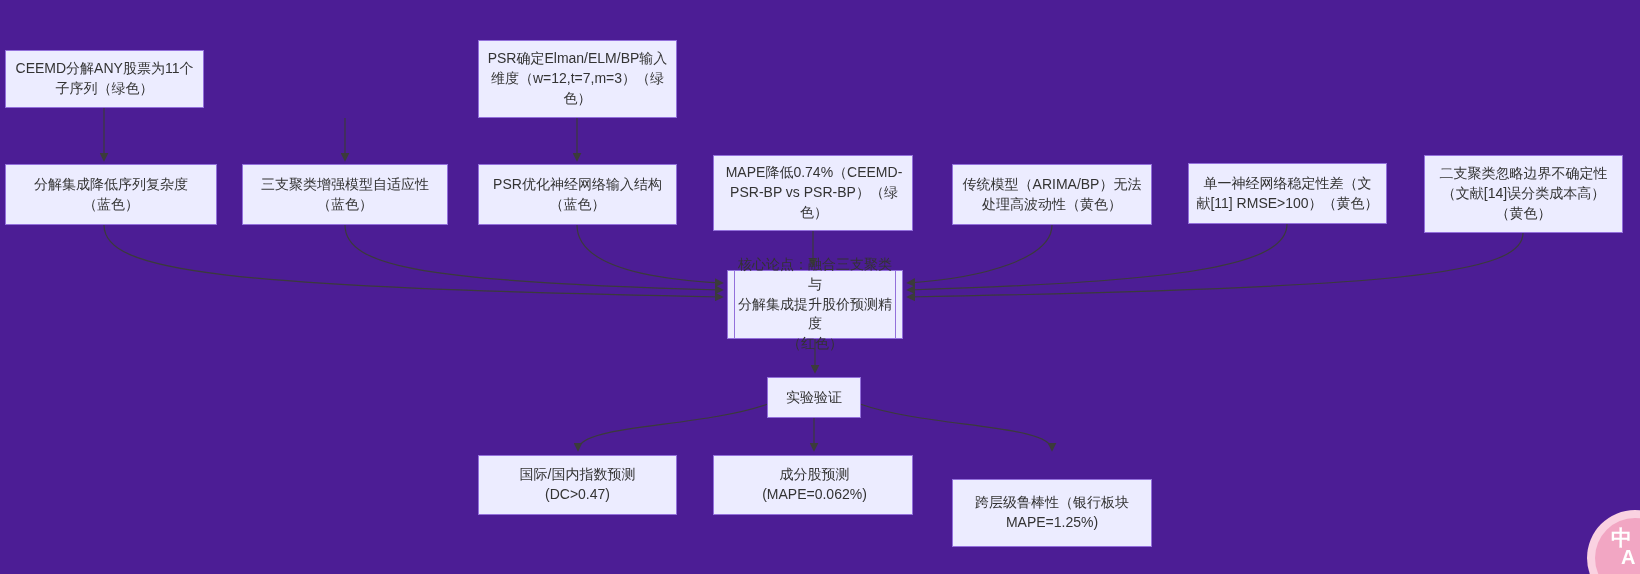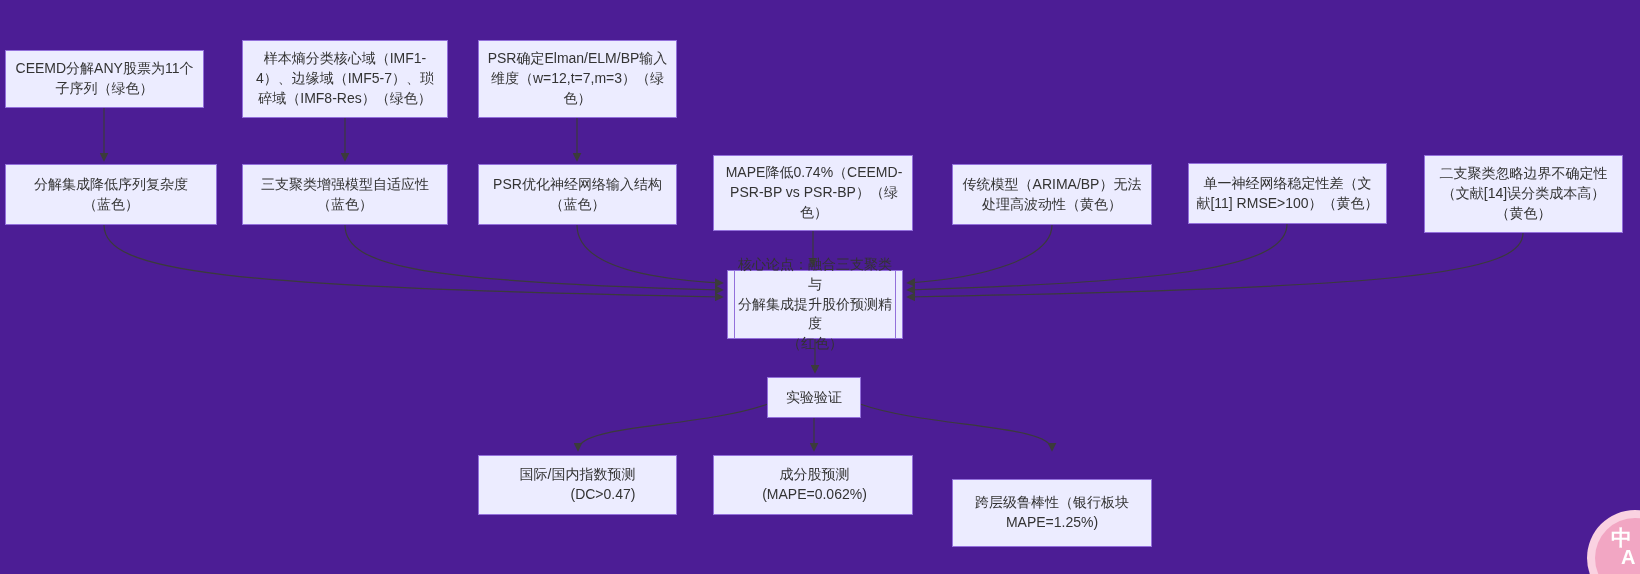--- a/index.html
+++ b/index.html
@@ -103,23 +103,20 @@
       <path d="M1052 225 C1052 258, 985 278, 908 283" marker-end="url(#arrowhead)"></path>
       <path d="M1287 224 C1287 268, 1170 282, 908 290" marker-end="url(#arrowhead)"></path>
       <path d="M1523 233 C1523 274, 1400 288, 908 297" marker-end="url(#arrowhead)"></path>
       <path d="M768 404 C700 428, 578 424, 578 450" marker-end="url(#arrowhead)"></path>
       <path d="M860 404 C928 428, 1052 424, 1052 450" marker-end="url(#arrowhead)"></path>
     </g>
   </svg>
 
   <div class="node" style="left:5px;   top:50px;  width:199px; height:58px;">CEEMD分解ANY股票为11个
 子序列（绿色）</div>
-  <div class="node" style="left:242px; top:40px;  width:206px; height:78px;">样本熵分类核心域（IMF1-
-4）、边缘域（IMF5-7）、琐
-碎域（IMF8-Res）（绿色）</div>
   <div class="node" style="left:478px; top:40px;  width:199px; height:78px;">PSR确定Elman/ELM/BP输入
 维度（w=12,t=7,m=3）（绿
 色）</div>
 
   <div class="node" style="left:5px;   top:164px; width:212px; height:61px;">分解集成降低序列复杂度
 （蓝色）</div>
   <div class="node" style="left:242px; top:164px; width:206px; height:61px;">三支聚类增强模型自适应性
 （蓝色）</div>
   <div class="node" style="left:478px; top:164px; width:199px; height:61px;">PSR优化神经网络输入结构
 （蓝色）</div>
@@ -133,21 +130,21 @@
   <div class="node" style="left:1424px; top:155px; width:199px; height:78px;">二支聚类忽略边界不确定性
 （文献[14]误分类成本高）
 （黄色）</div>
 
   <div class="node subroutine" style="left:727px; top:270px; width:176px; height:69px;">核心论点：融合三支聚类与
 分解集成提升股价预测精度
 （红色）</div>
 
   <div class="node" style="left:767px; top:377px; width:94px; height:41px;">实验验证</div>
 
-  <div class="node" style="left:478px; top:455px; width:199px; height:60px;text-align:right;">国际/国内指数预测
+  <div class="node" style="left:478px; top:455px; width:199px; height:60px;">国际/国内指数预测
 (DC&gt;0.47)</div>
   <div class="node" style="left:713px; top:455px; width:200px; height:60px;padding-left:9px;">成分股预测
 (MAPE=0.062%)</div>
   <div class="node" style="left:952px; top:479px; width:200px; height:68px;">跨层级鲁棒性（银行板块
 MAPE=1.25%)</div>
 
   <div class="translate-btn">
     <span class="zh">中</span>
     <span class="en">A</span>
   </div>

